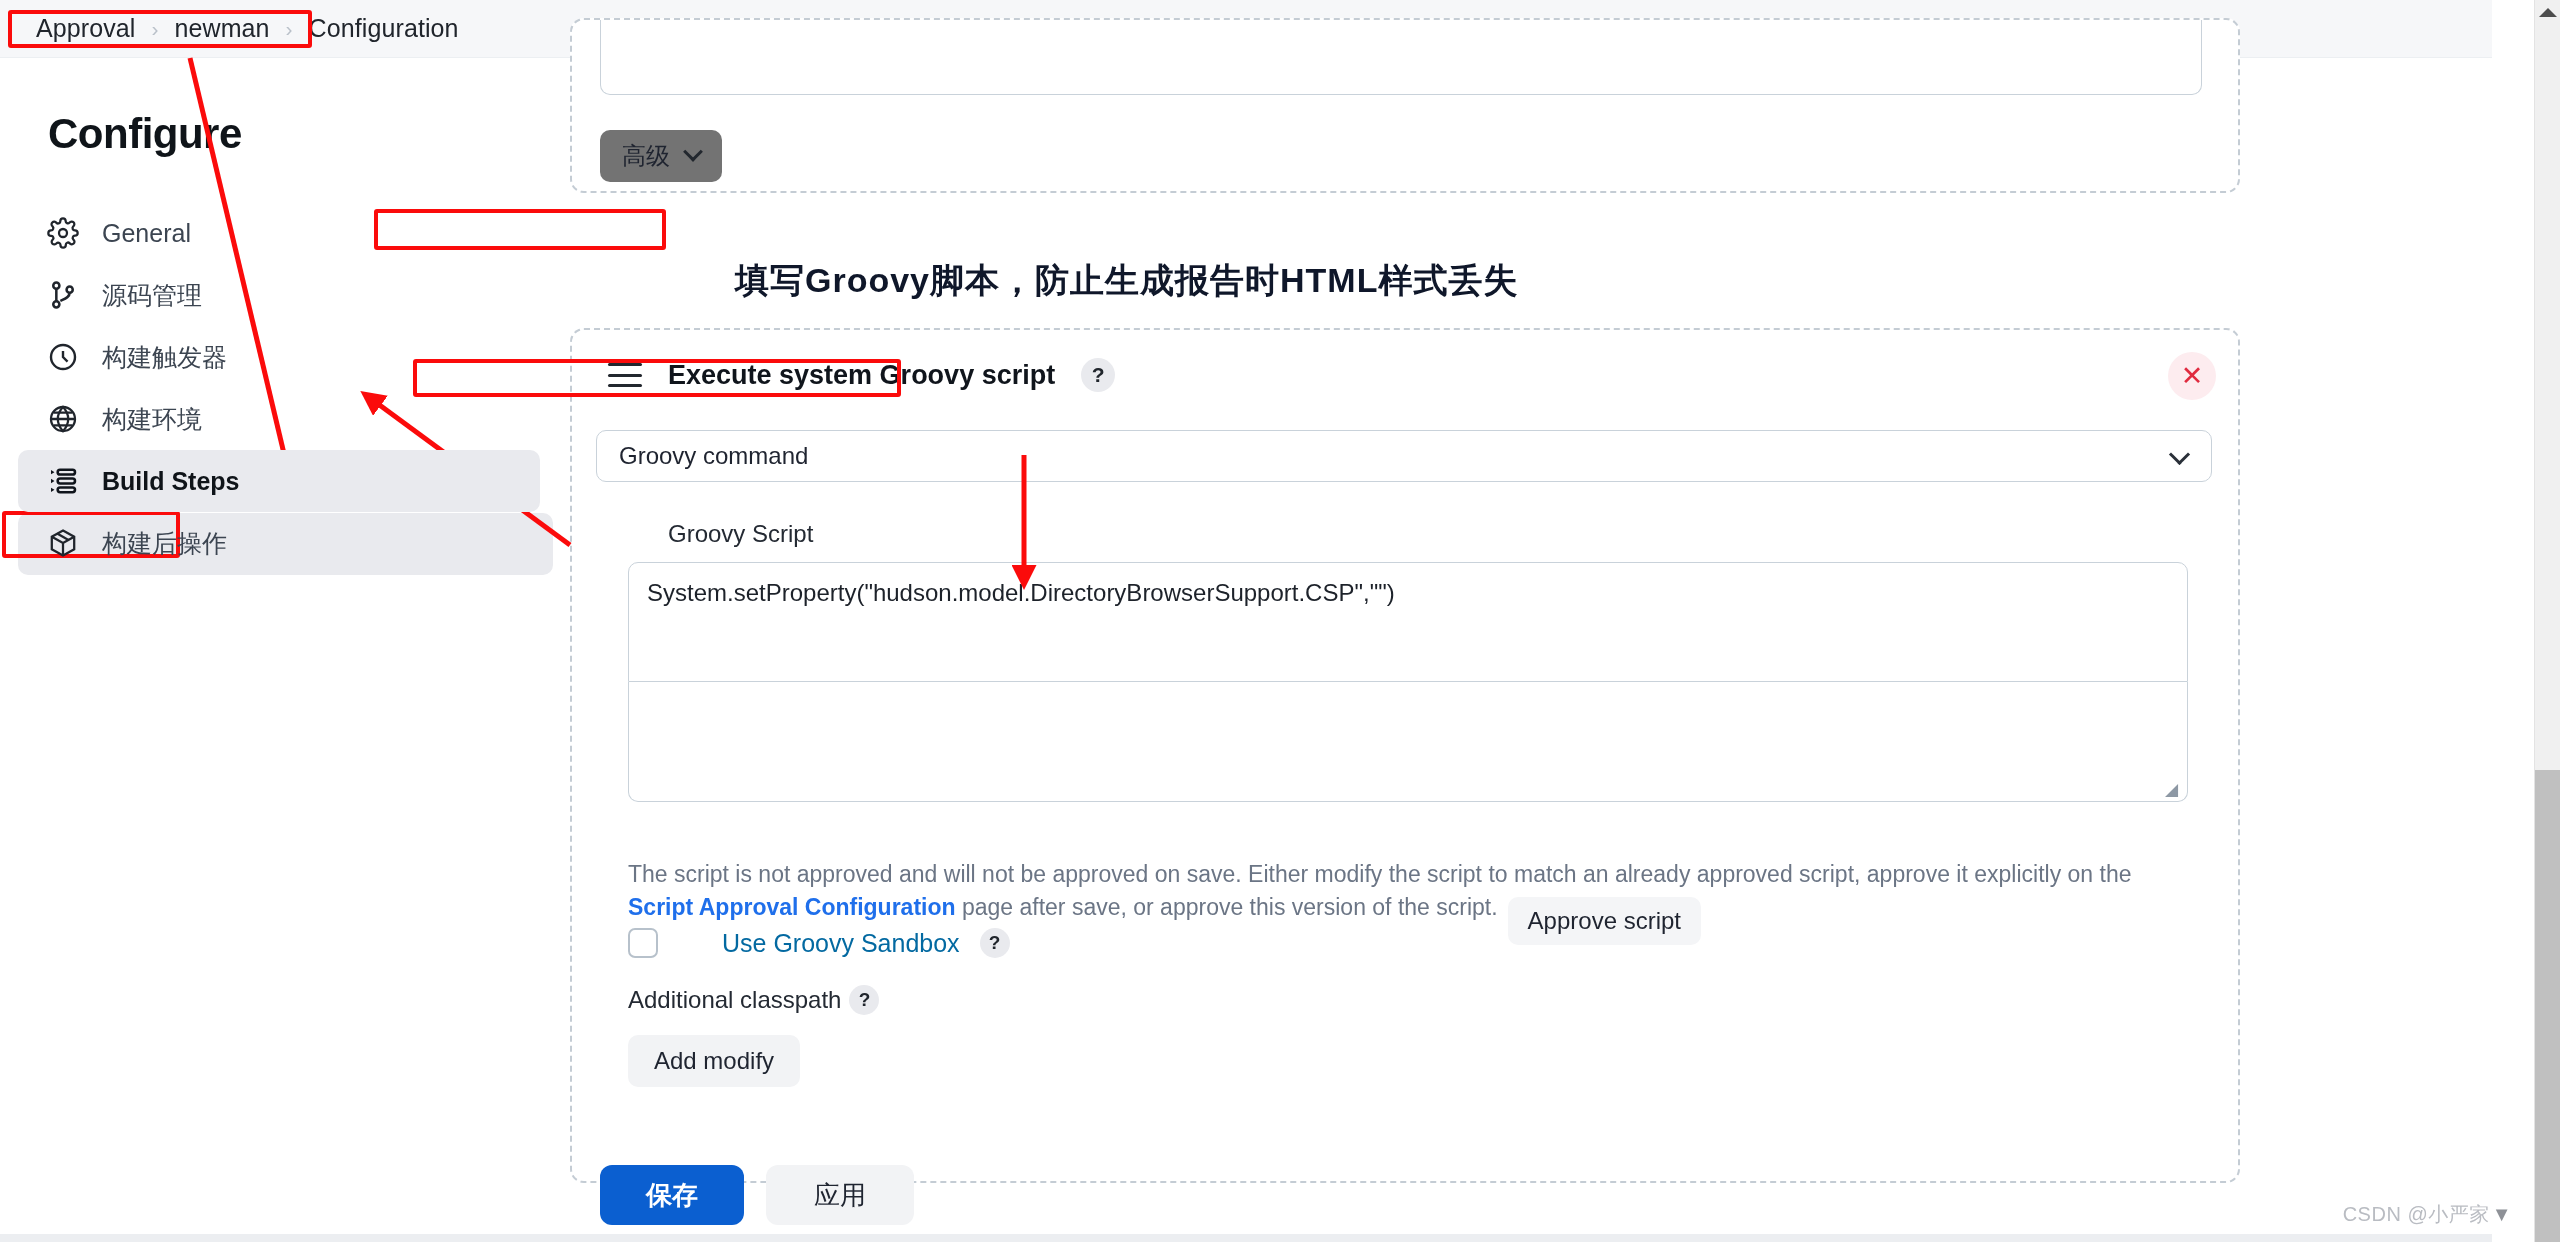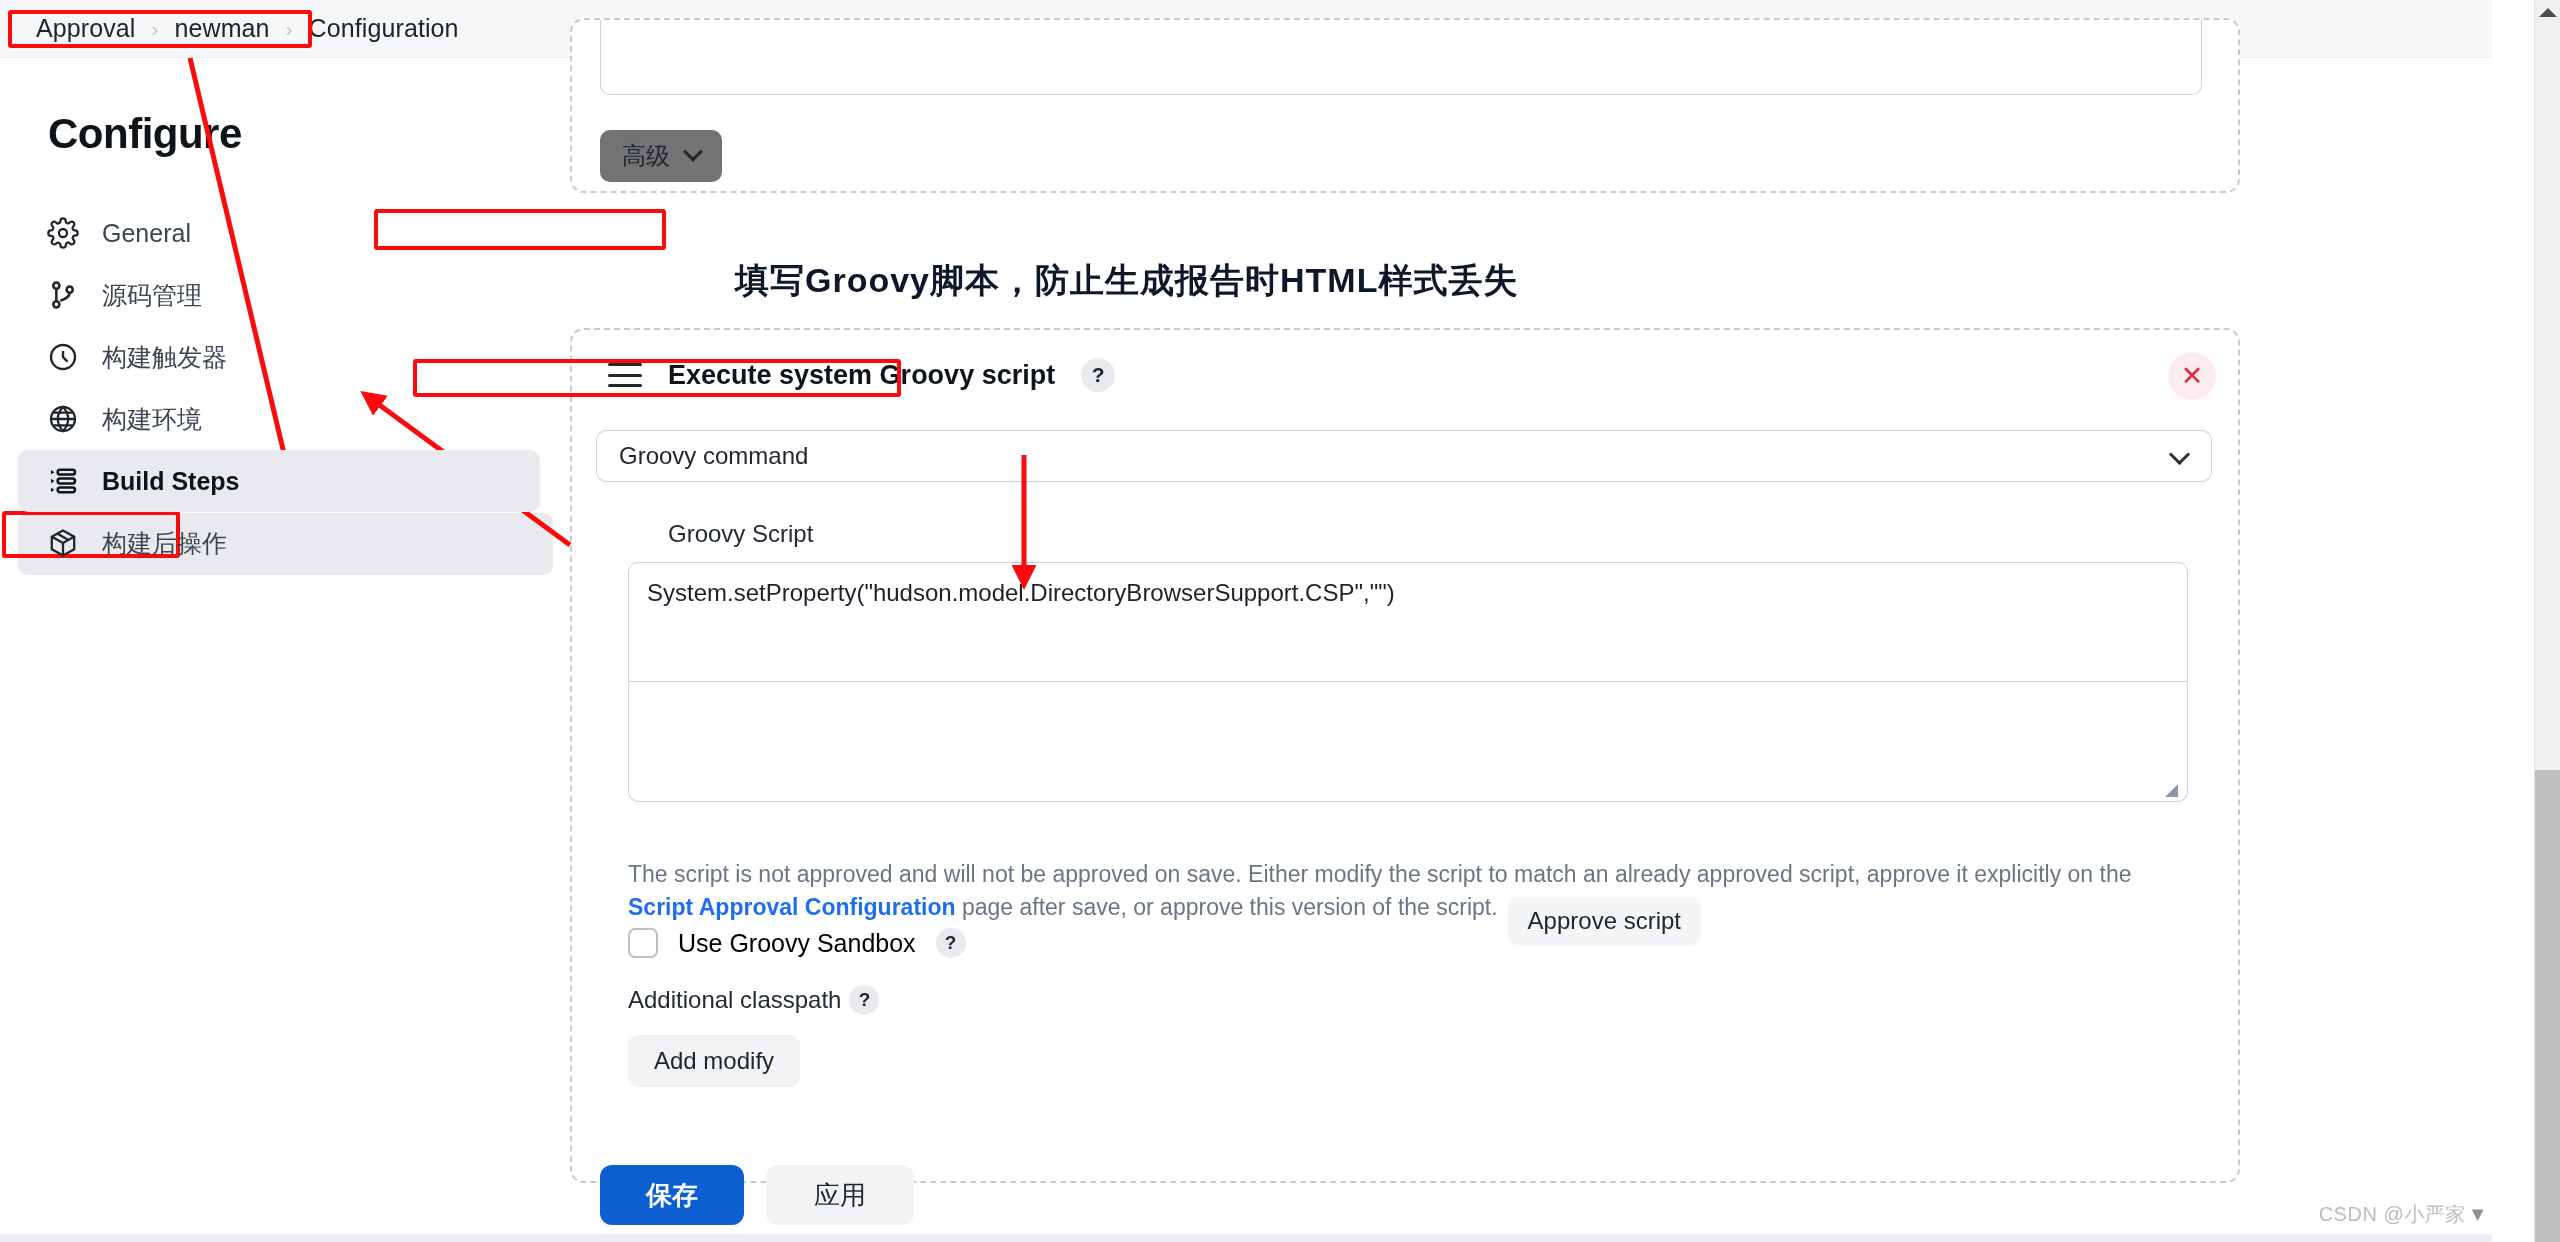--- a/index.html
+++ b/index.html
@@ -304,21 +304,21 @@
     display: flex; align-items: center; gap: 20px;
   }
   .cbox {
     width: 30px; height: 30px;
     border: 2px solid #b7c1cb;
     border-radius: 7px;
     background: #fff;
     cursor: pointer;
     flex: none;
   }
-  .cbox-label { font-size: 25px; color: #000000; }
+  .cbox-label { font-size: 25px; color: #0369a1; margin-left: 44px; }
 
   #additional-classpath-label { left: 56px; top: 655px; display: flex; align-items: center; gap: 8px; }
 
   .add-entry-btn {
     position: absolute;
     left: 56px; top: 705px;
     height: 52px;
     padding: 0 26px;
     display: flex; align-items: center;
     background: #f2f3f5;
@@ -403,21 +403,21 @@
   .sb-thumb {
     position: absolute;
     top: 770px; left: 0;
     width: 26px; height: 472px;
     background: #c0c0c0;
     cursor: pointer;
   }
 
   .watermark {
     position: absolute;
-    right: 72px; bottom: 14px;
+    right: 48px; bottom: 14px;
     font-size: 20px;
     color: #b9bcc2;
     letter-spacing: 0.5px;
     white-space: nowrap;
   }
   .wm-flag {
     display: inline-block;
     margin-left: 2px;
     color: #8e9197;
   }

